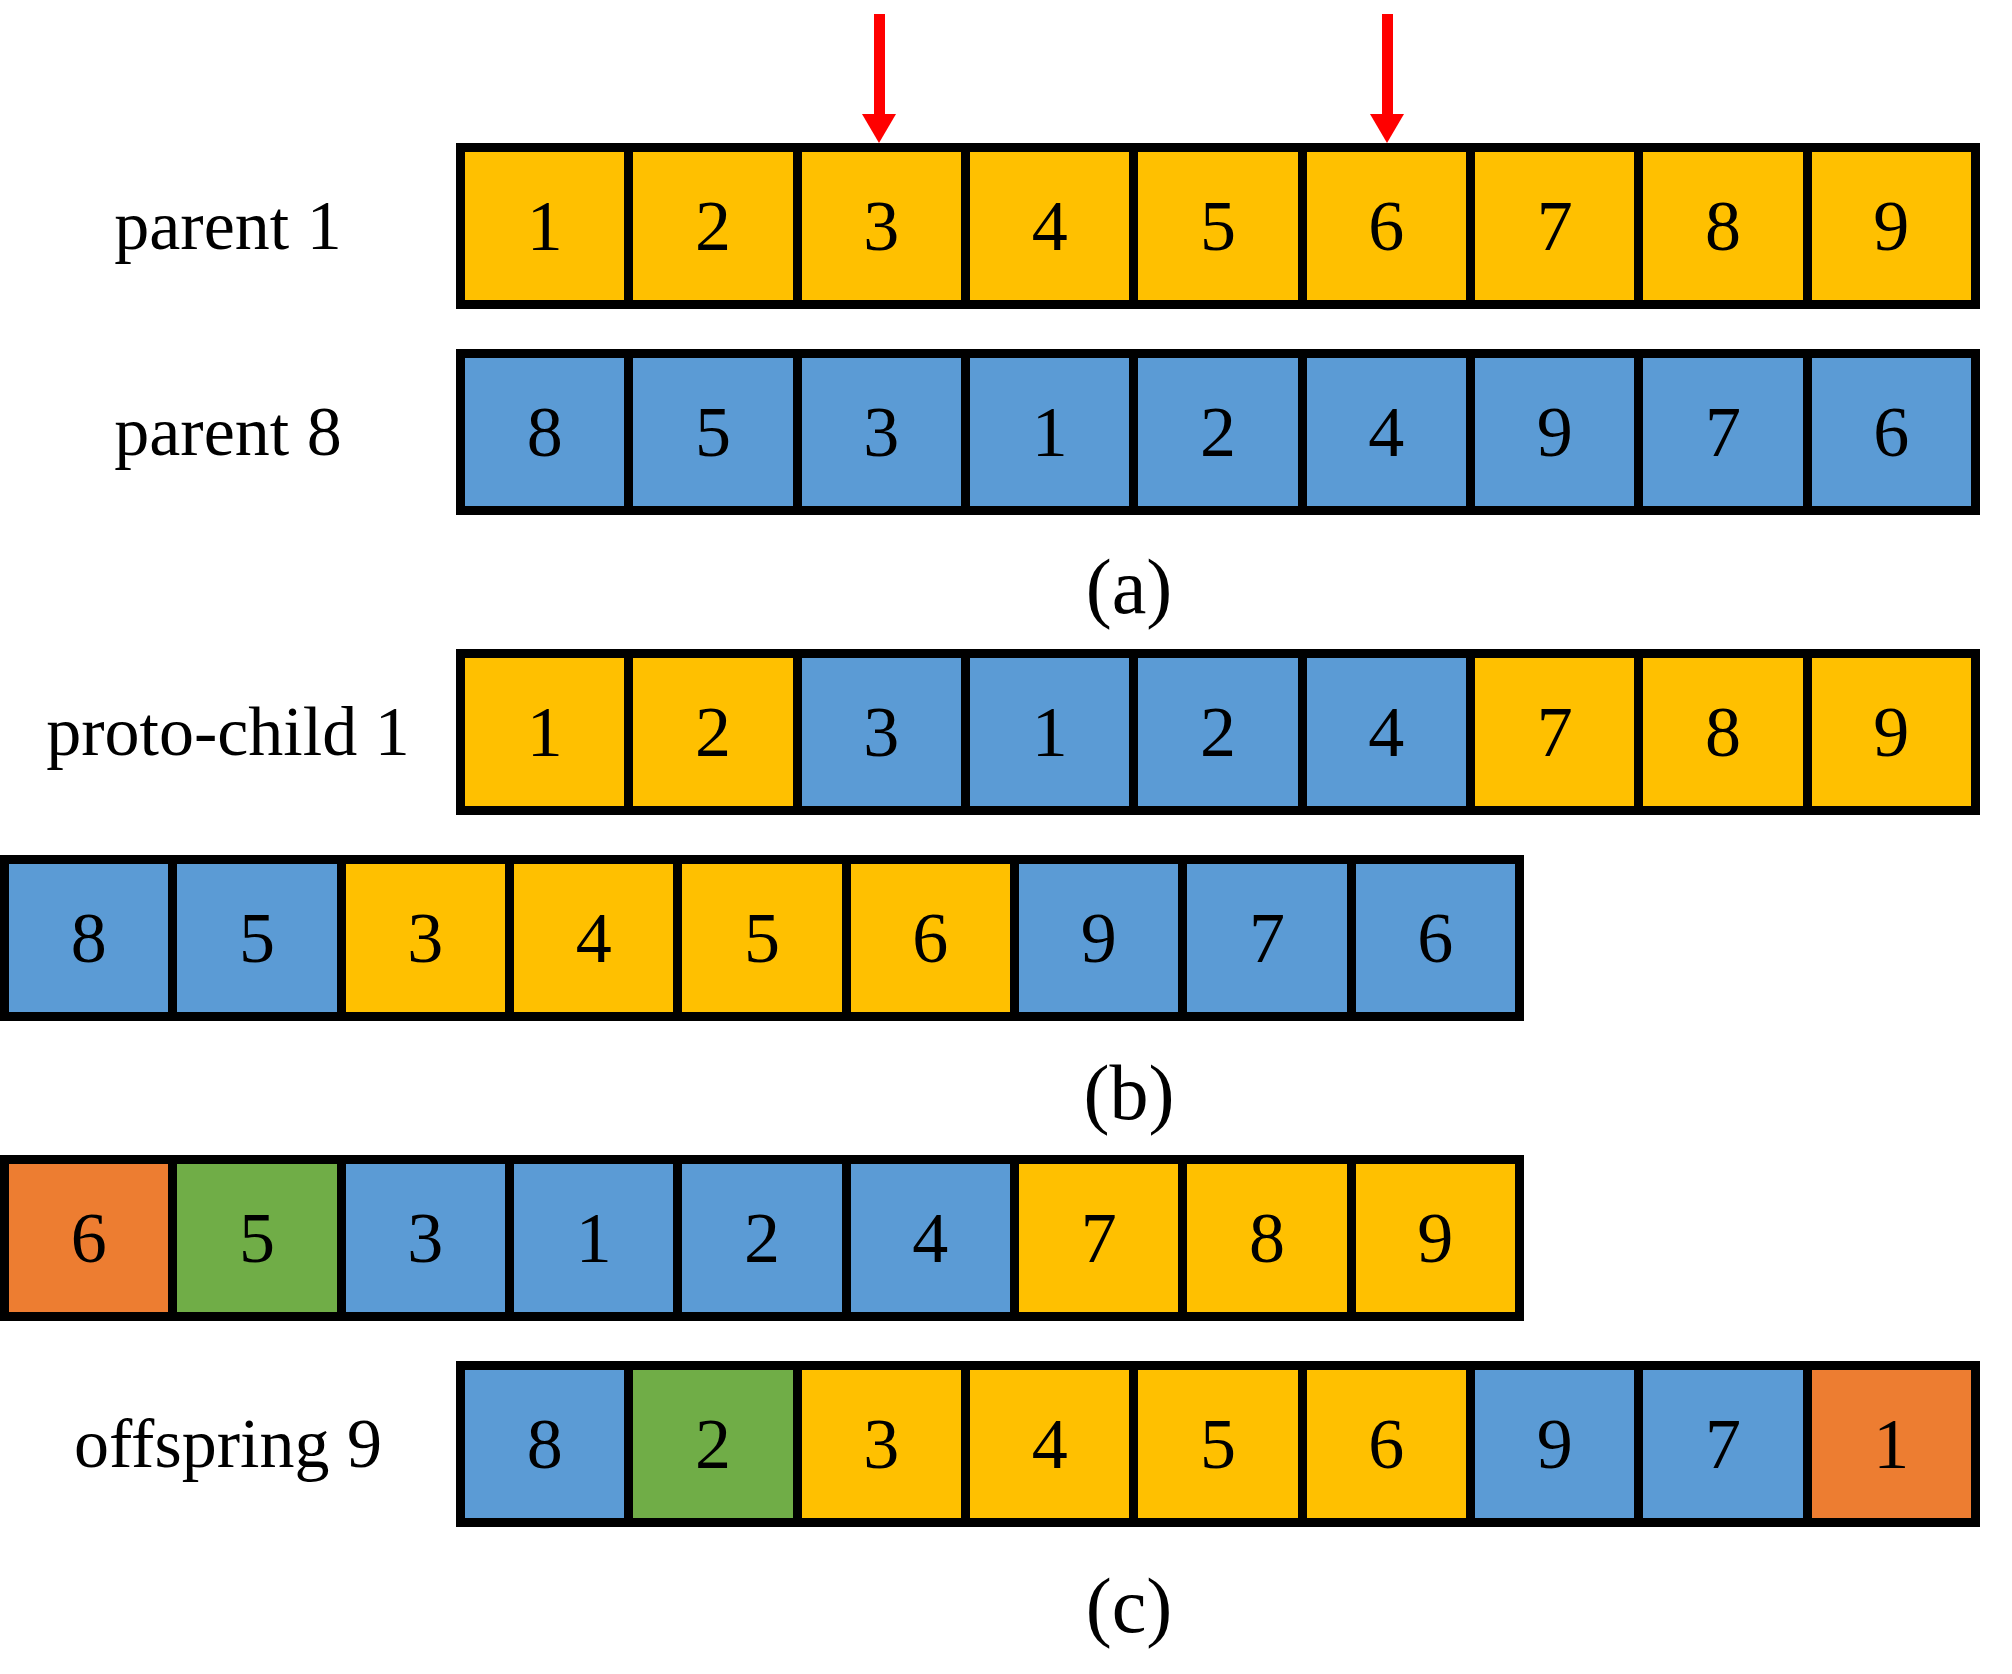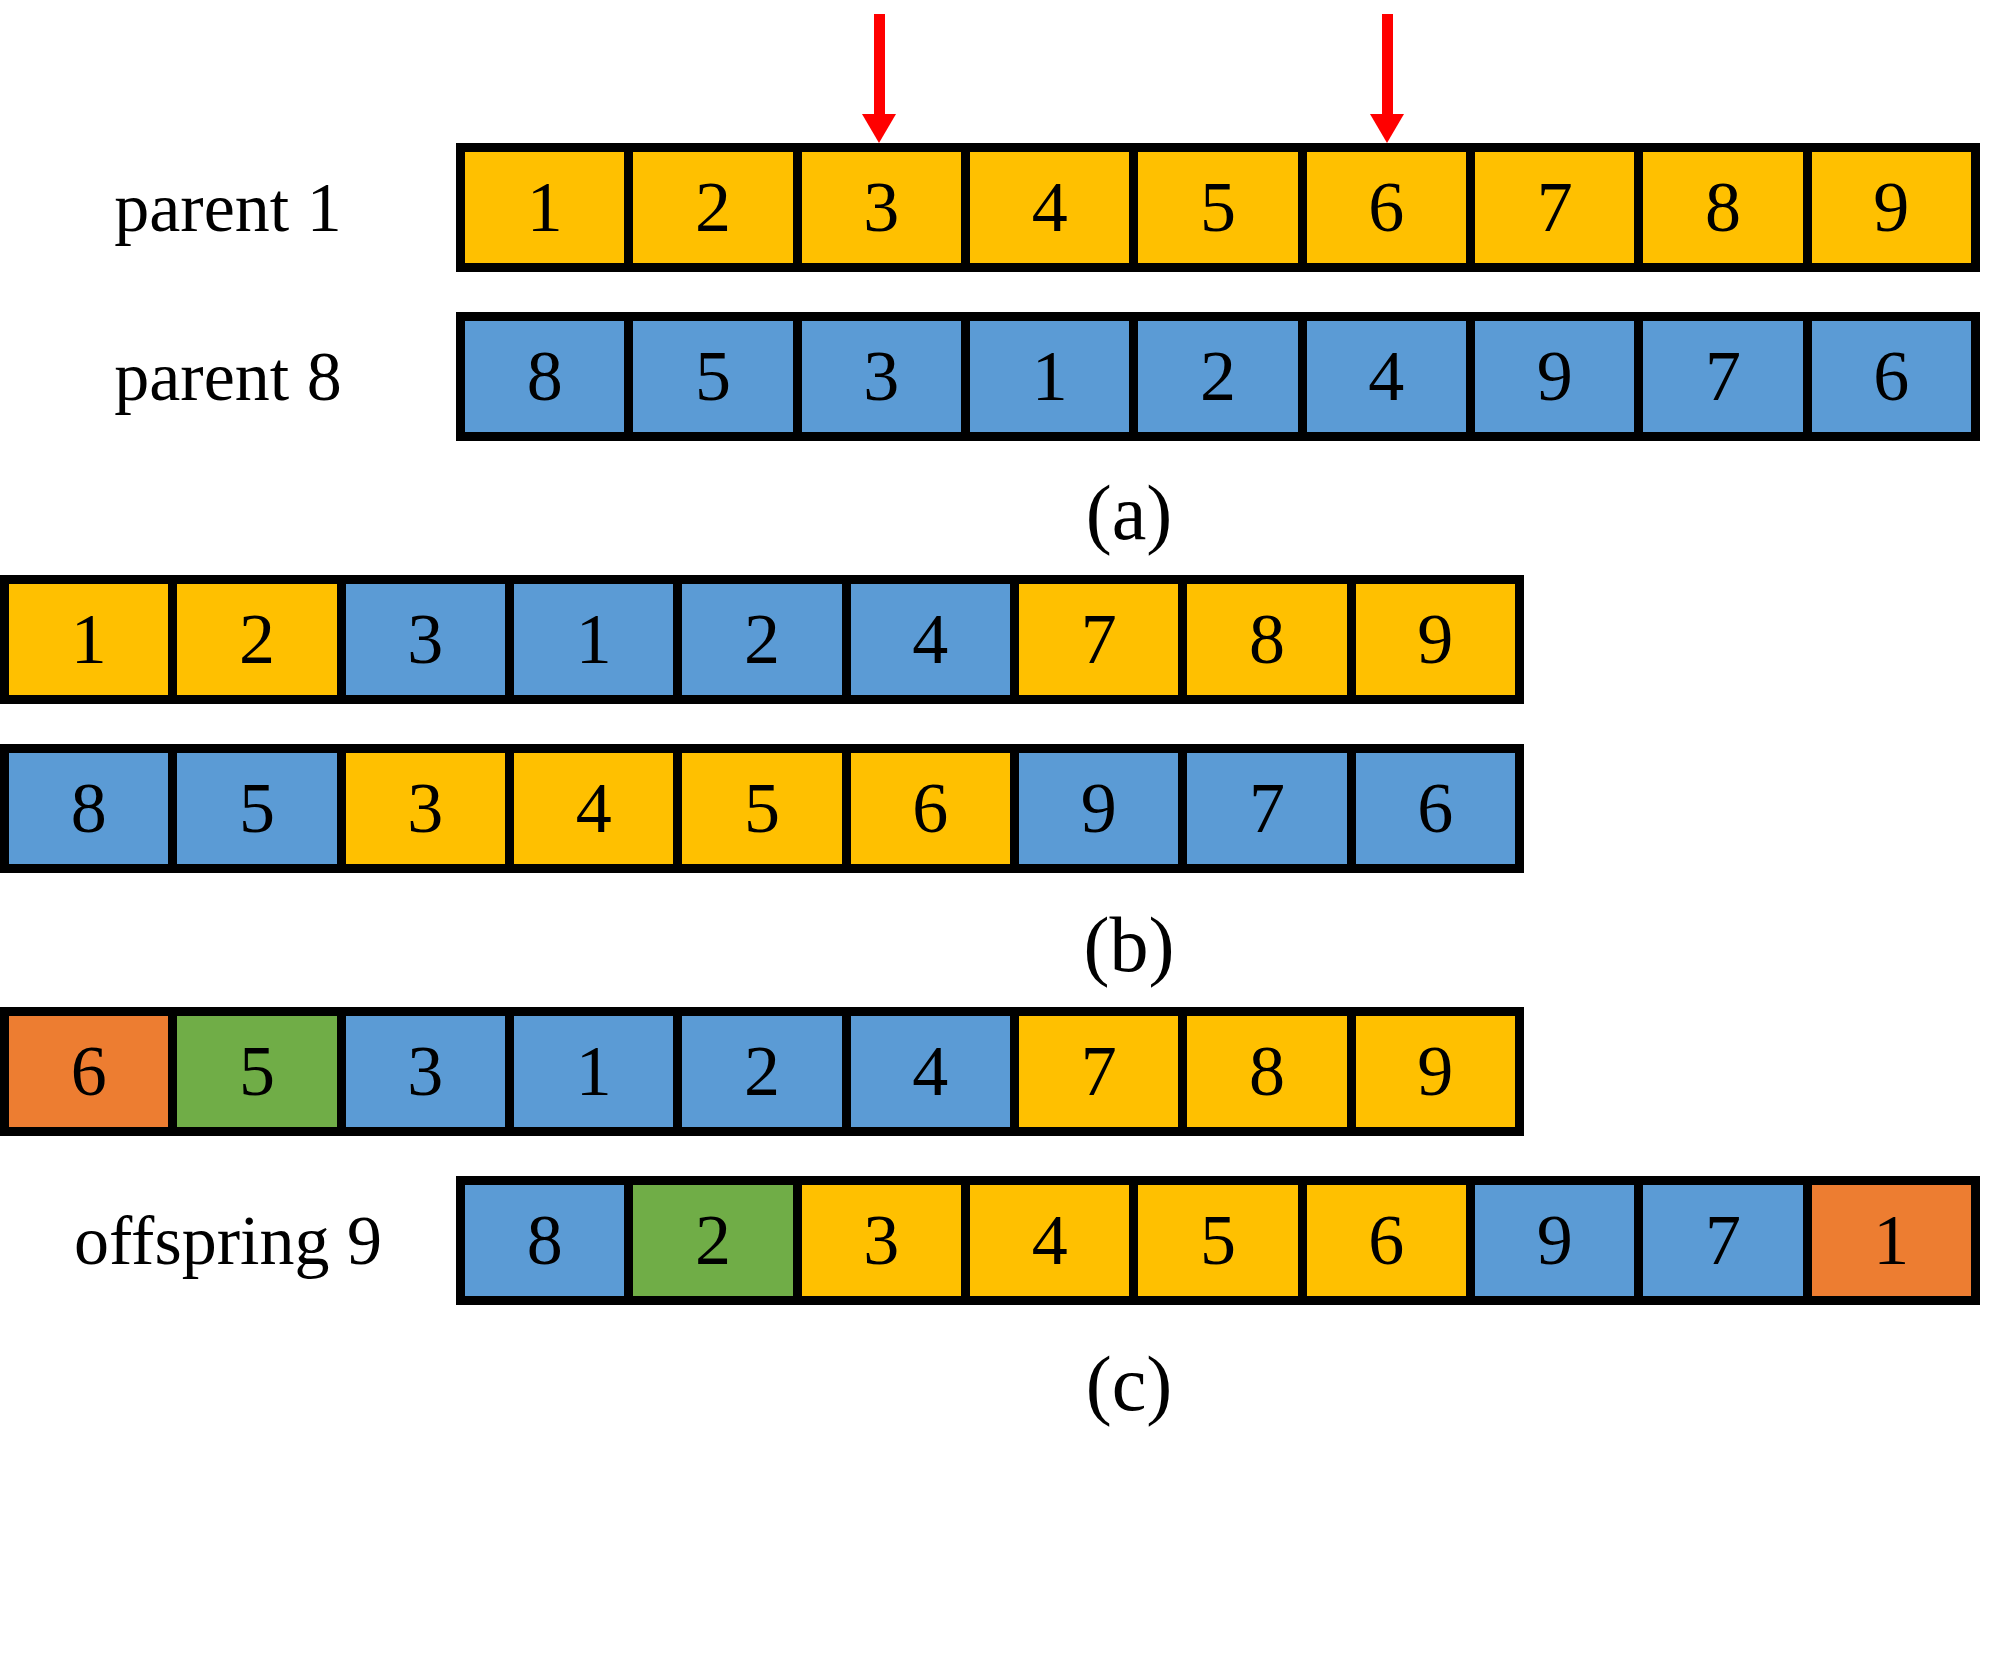--- a/index.html
+++ b/index.html
@@ -11,21 +11,21 @@
   .arrow-zone { position: relative; margin-left: 456px; width: 1524px; height: 143px; }
   .arrow { position: absolute; top: 14px; transform: translateX(-50%);
            display: flex; flex-direction: column; align-items: center; }
   .arrow-shaft { width: 11px; height: 100px; }
   .arrow-head  { width: 0; height: 0;
                  border-left: 17px solid transparent;
                  border-right: 17px solid transparent;
                  border-top-width: 29px; border-top-style: solid; }
 
   
-  .grid-row { display: flex; height: 129px; text-align: center; }
+  .grid-row { display: flex; height: 166px; text-align: center; }
   .row-label { width: 456px; display: flex; align-items: center; justify-content: center;
                font-size: 70px; white-space: nowrap; }
   .cells { width: 1524px; box-sizing: border-box; background: #000;
            padding: 9px; display: flex; gap: 9px; }
   .cell { flex: 1 1 0; display: flex; align-items: center; justify-content: center;
           font-size: 72px; }
 
   .row-gap { height: 40px; }
 
   .caption-zone { position: relative; height: 134px; }
@@ -74,20 +74,21 @@
           <div class="cell" style="background: rgb(91, 155, 213);">4</div>
           <div class="cell" style="background: rgb(91, 155, 213);">9</div>
           <div class="cell" style="background: rgb(91, 155, 213);">7</div>
           <div class="cell" style="background: rgb(91, 155, 213);">6</div>
         </div>
       </div>
       <div class="caption-zone">
         <div class="caption">(a)</div>
       </div>
       <div class="grid-row">
+        <div class="row-label">proto-child 1</div>
         <div class="cells">
           <div class="cell" style="background: rgb(255, 192, 0);">1</div>
           <div class="cell" style="background: rgb(255, 192, 0);">2</div>
           <div class="cell" style="background: rgb(91, 155, 213);">3</div>
           <div class="cell" style="background: rgb(91, 155, 213);">1</div>
           <div class="cell" style="background: rgb(91, 155, 213);">2</div>
           <div class="cell" style="background: rgb(91, 155, 213);">4</div>
           <div class="cell" style="background: rgb(255, 192, 0);">7</div>
           <div class="cell" style="background: rgb(255, 192, 0);">8</div>
           <div class="cell" style="background: rgb(255, 192, 0);">9</div>

